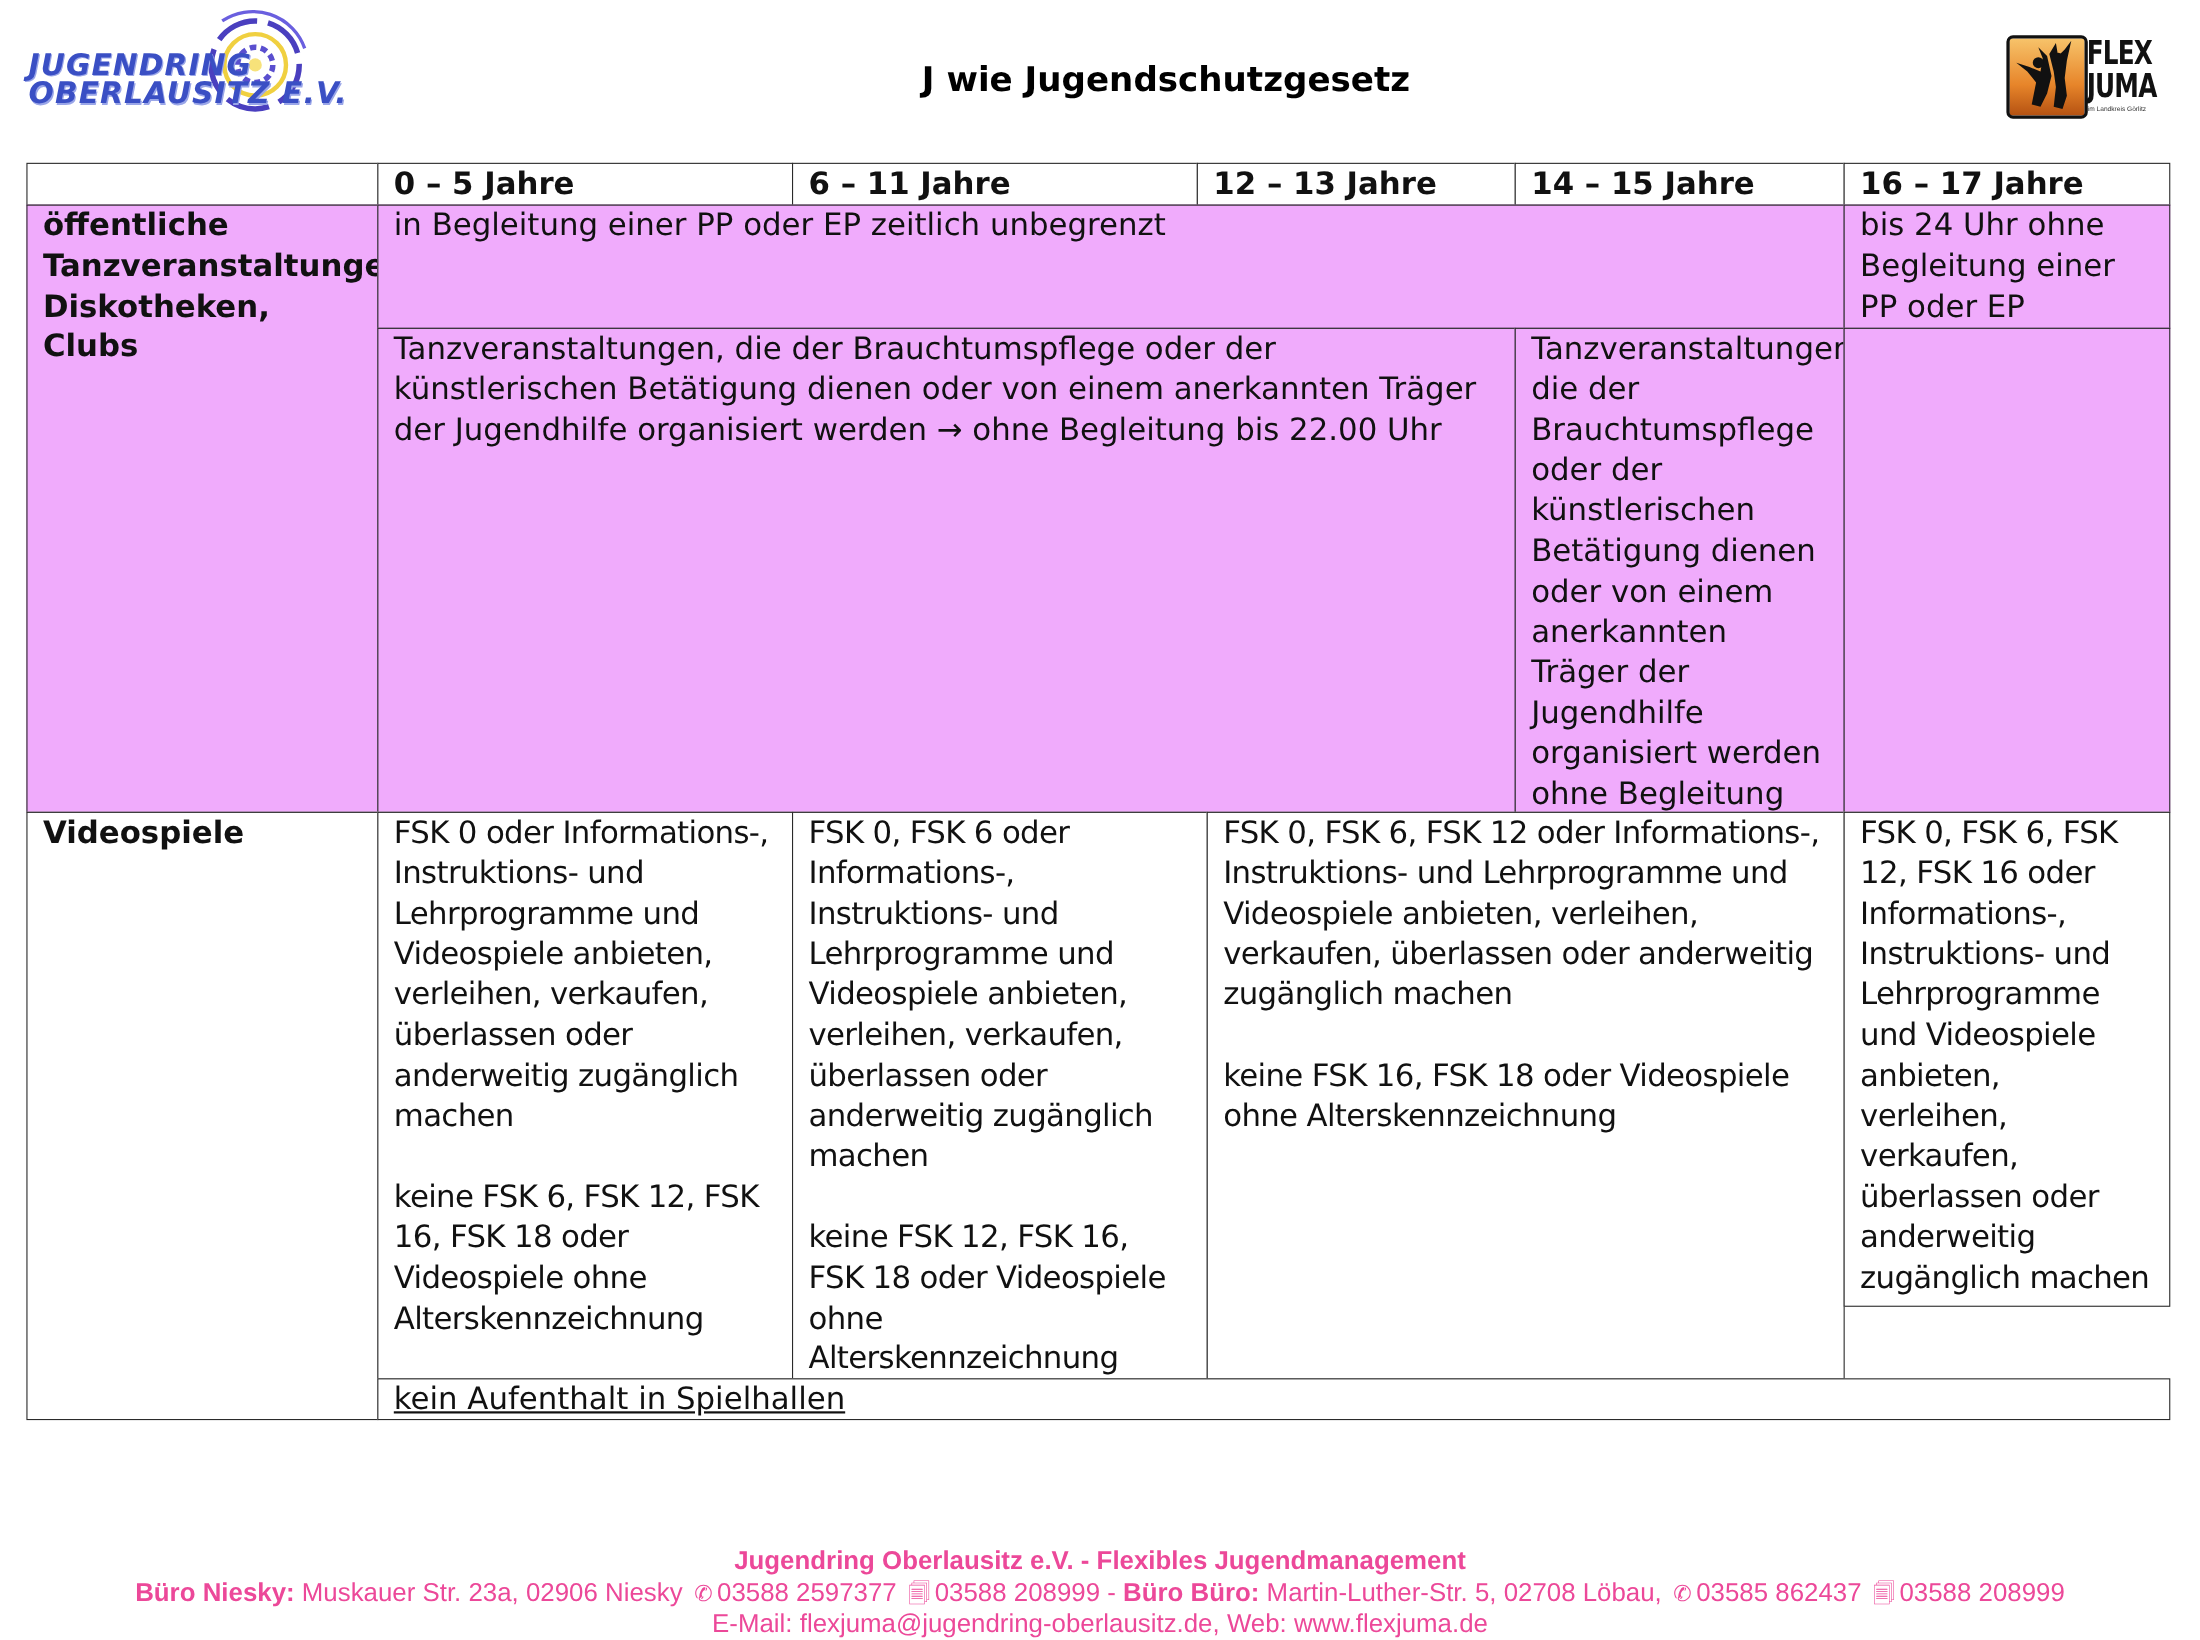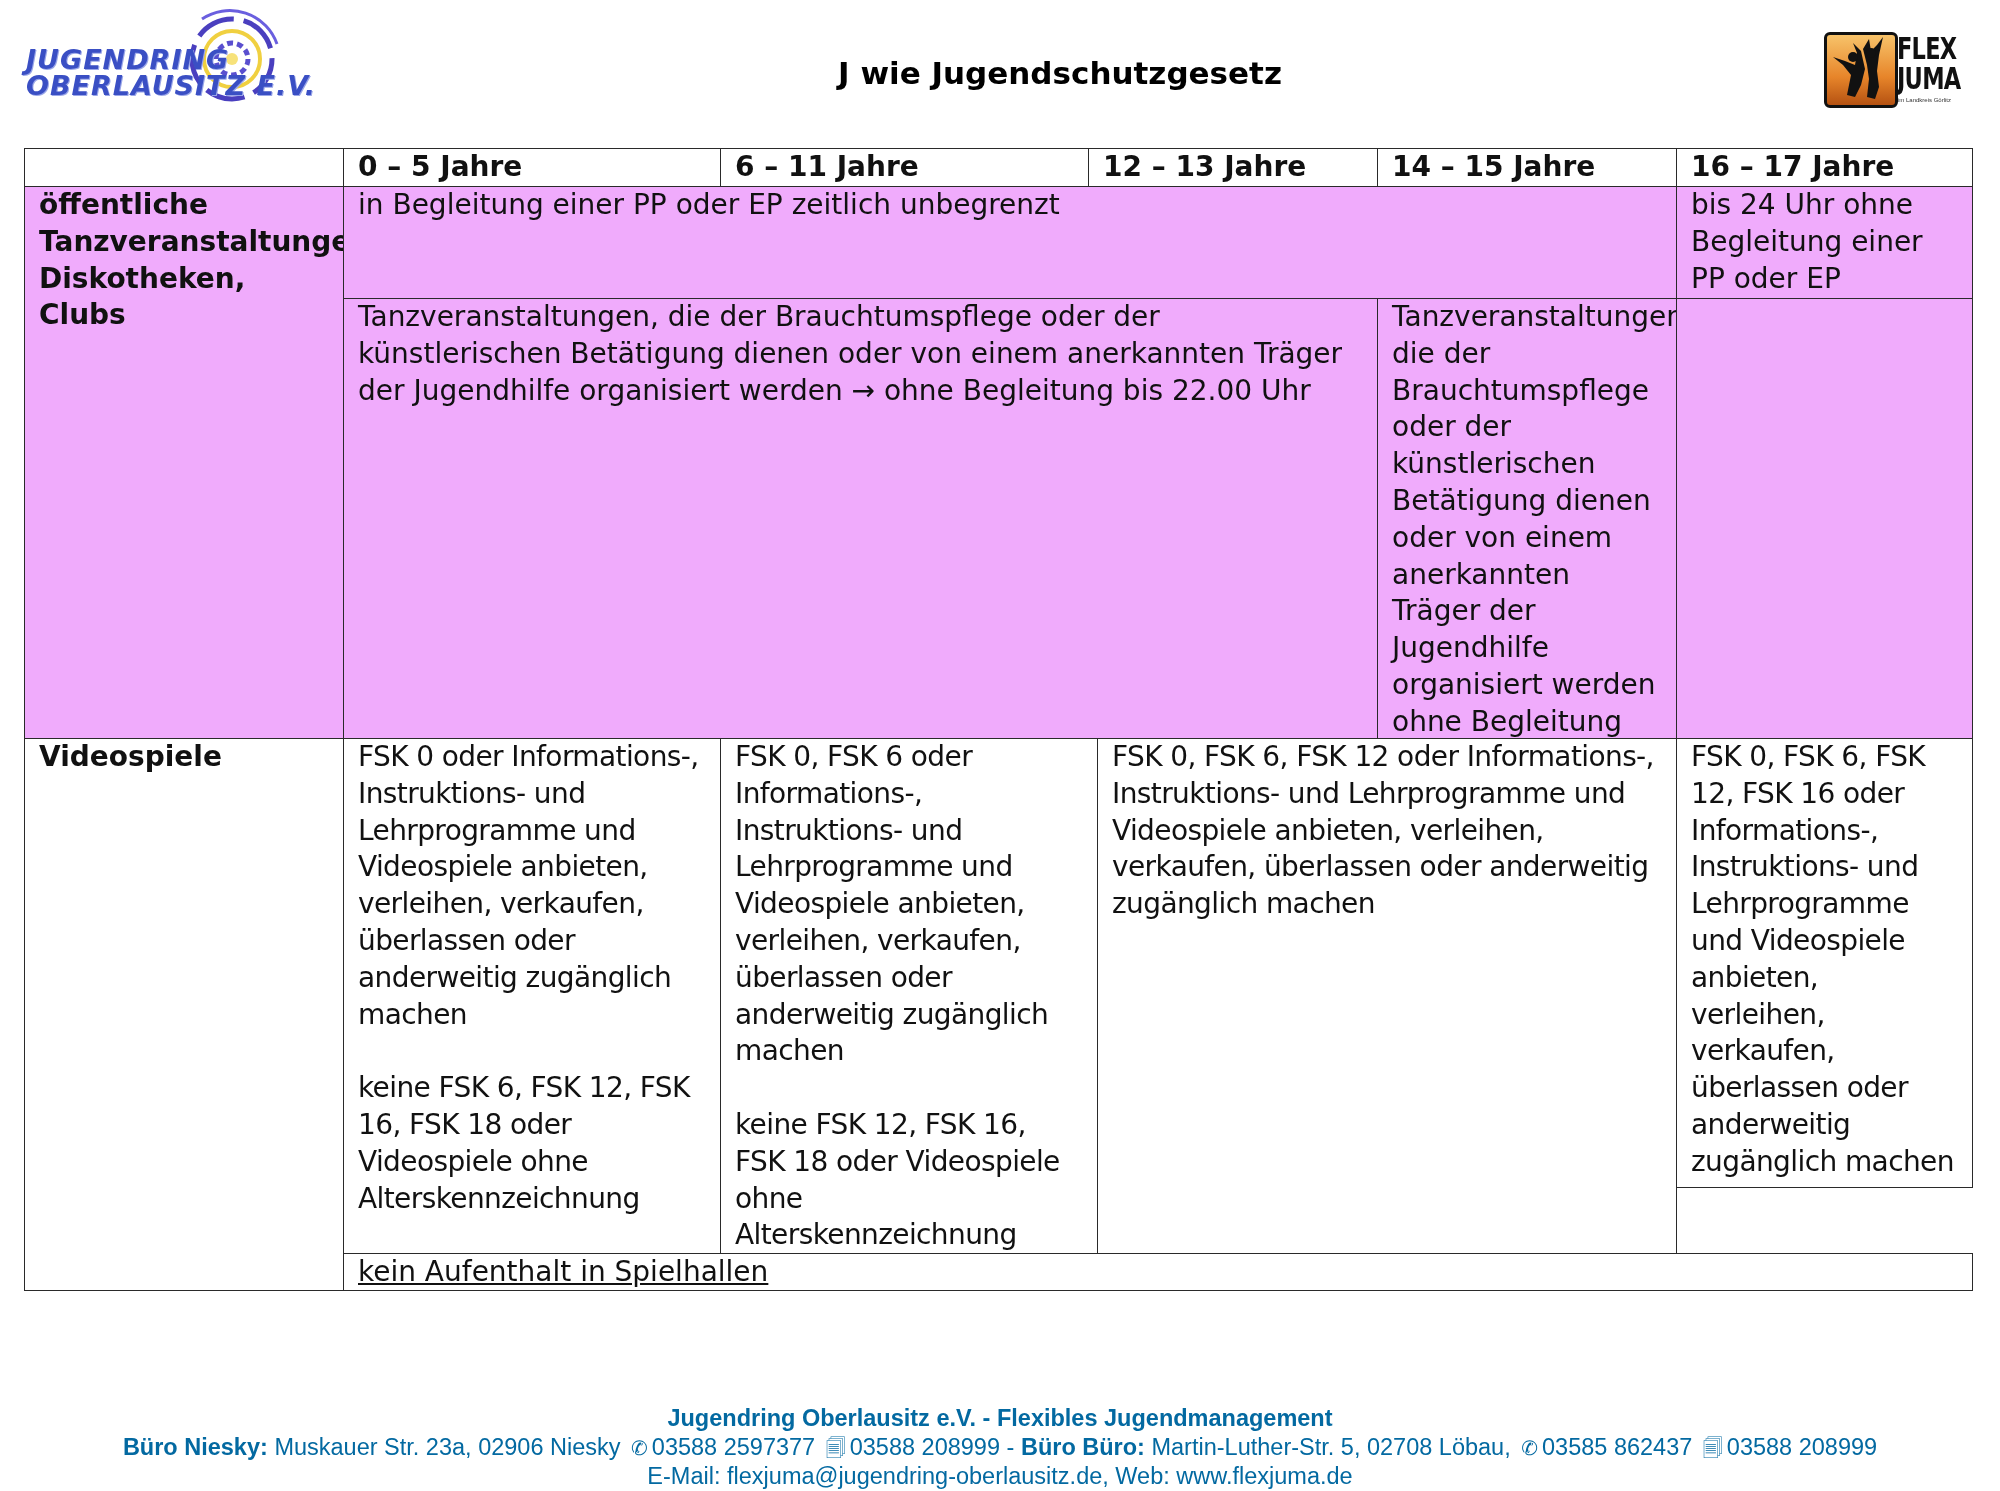--- a/index.html
+++ b/index.html
@@ -51,21 +51,21 @@
       padding: 0 14px; overflow: hidden; color: #111;
     }
     .cell.white { background: #ffffff; }
     .cell.orange { background: #f0abfc; }
     .cell.bold { font-weight: bold; }
     .cell .para { display: block; white-space: pre-line; }
     .cell .gap { display: block; height: 36.8px; }
     .cell.tight { letter-spacing: -0.6px; }
 
     
-    .footer { left: 0; width: 2000px; text-align: center; font-family: "Liberation Sans", sans-serif; font-size: 23.5px; line-height: 29px; color: #0369a1; }
+    .footer { left: 0; width: 2000px; text-align: center; font-family: "Liberation Sans", sans-serif; font-size: 23.5px; line-height: 29px; color: #ec4899; }
     .footer b { font-weight: bold; }
     .f1 { top: 1404px; font-weight: bold; }
     .f2 { top: 1433px; white-space: nowrap; }
     .f3 { top: 1462px; }
     .ficon { display: inline-block; font-size: 20px; margin: 0 4px; }
   </style>
 </head>
 <body>
 
 <div class="abs logo-jugendring">
@@ -131,20 +131,21 @@
   <span class="para">keine FSK 6, FSK 12, FSK 16, FSK 18 oder Videospiele ohne Alterskennzeichnung</span>
 </div>
 <div class="cell white tight" style="left:720px; top:738px; width:378px; height:516px;">
   <span class="para">FSK 0, FSK 6 oder Informations-, Instruktions- und Lehrprogramme und Videospiele anbieten, verleihen, verkaufen, überlassen oder anderweitig zugänglich machen</span>
   <span class="gap"></span>
   <span class="para">keine FSK 12, FSK 16, FSK 18 oder Videospiele ohne Alterskennzeichnung</span>
 </div>
 <div class="cell white tight" style="left:1097px; top:738px; width:580px; height:516px;">
   <span class="para">FSK 0, FSK 6, FSK 12 oder Informations-, Instruktions- und Lehrprogramme und Videospiele anbieten, verleihen, verkaufen, überlassen oder anderweitig zugänglich machen</span>
   <span class="gap"></span>
+  <span class="para">keine FSK 16, FSK 18 oder Videospiele ohne Alterskennzeichnung</span>
 </div>
 <div class="cell white tight" style="left:1676px; top:738px; width:297px; height:450px;">
   <span class="para">FSK 0, FSK 6, FSK 12, FSK 16 oder Informations-, Instruktions- und Lehrprogramme und Videospiele anbieten, verleihen, verkaufen, überlassen oder anderweitig zugänglich machen</span>
   <span class="gap"></span>
   <span class="para">keine FSK 18 oder Videospiele ohne Alterskennzeichnung</span>
 </div>
 <div class="cell white" style="left:343px; top:1253px; width:1630px; height:38px;text-decoration:underline;">
   <span class="para">kein Aufenthalt in Spielhallen</span>
 </div>
 

